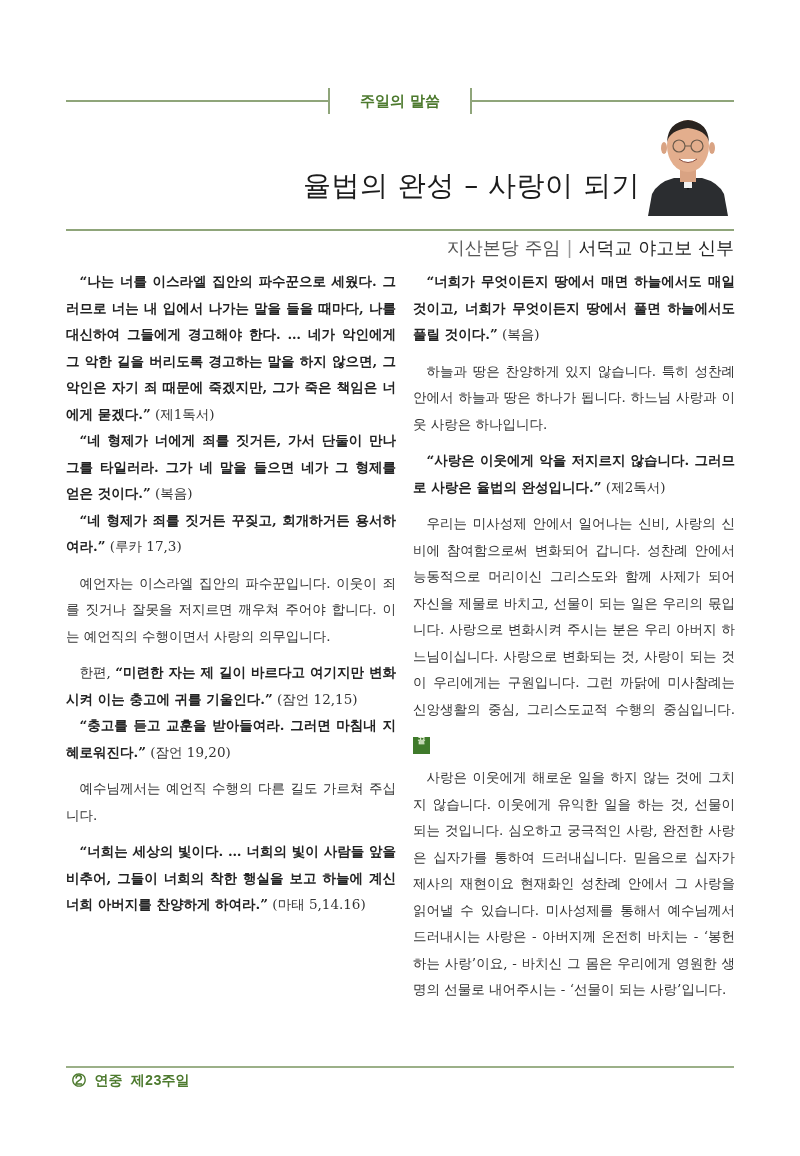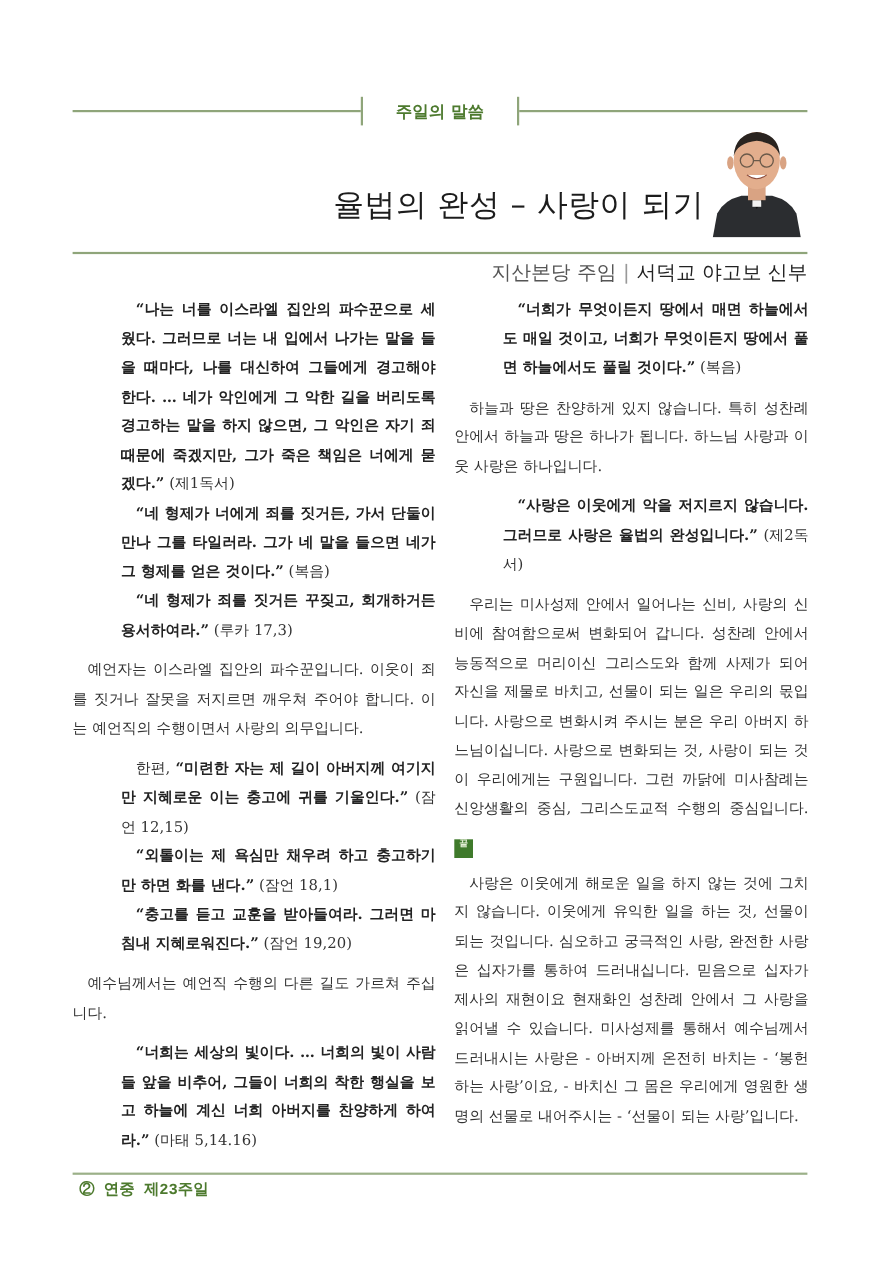--- a/index.html
+++ b/index.html
@@ -43,21 +43,21 @@
     }
     .byline .sep { color: #999; margin: 0 6px; }
     .byline .name { color: #222; }
     .col {
       position: absolute; top: 268px; width: 330px;
       font-size: 13.5px; line-height: 26.5px; color: #333;
     }
     .col.left { left: 66px; }
     .col.right { left: 413px; width: 322px; }
     .col p { margin: 0; text-indent: 1em; text-align: justify; }
-    .col p.quote { font-weight: bold; color: #222; margin-left: 44px; }
+    .col p.quote { font-weight: bold; color: #222; }
     .col p.quote .ref { font-weight: normal; color: #333; }
     .col p.gap { margin-top: 10px; }
     .endmark {
       display: inline-block; width: 17px; height: 17px; background: #3f7a2b;
       color: #e6f0d8; font-family: "DejaVu Sans", sans-serif; font-size: 8px;
       line-height: 8.5px; text-align: center; vertical-align: -3px; text-indent: 0;
       font-weight: bold;
     }
     .footer-rule {
       position: absolute; top: 1066px; left: 66px; width: 668px; height: 2px; background: #9bb088;
@@ -102,22 +102,21 @@
 
   <div class="byline">
     <span>지산본당 주임</span><span class="sep">|</span><span class="name">서덕교 야고보 신부</span>
   </div>
 
   <div class="col left">
     <p class="quote"><span>“나는 너를 이스라엘 집안의 파수꾼으로 세웠다. 그러므로 너는 내 입에서 나가는 말을 들을 때마다, 나를 대신하여 그들에게 경고해야 한다. … 네가 악인에게 그 악한 길을 버리도록 경고하는 말을 하지 않으면, 그 악인은 자기 죄 때문에 죽겠지만, 그가 죽은 책임은 너에게 묻겠다.”</span><span class="ref"> (제1독서)</span></p>
     <p class="quote"><span>“네 형제가 너에게 죄를 짓거든, 가서 단둘이 만나 그를 타일러라. 그가 네 말을 들으면 네가 그 형제를 얻은 것이다.”</span><span class="ref"> (복음)</span></p>
     <p class="quote"><span>“네 형제가 죄를 짓거든 꾸짖고, 회개하거든 용서하여라.”</span><span class="ref"> (루카 17,3)</span></p>
     <p class="gap">예언자는 이스라엘 집안의 파수꾼입니다. 이웃이 죄를 짓거나 잘못을 저지르면 깨우쳐 주어야 합니다. 이는 예언직의 수행이면서 사랑의 의무입니다.</p>
-    <p class="gap quote"><span class="ref">한편, </span><span>“미련한 자는 제 길이 아버지께 여기지만 지혜로운 이는 충고에 귀를 기울인다.”</span><span class="ref"> (잠언 12,15)</span></p>
-    <p class="quote"><span>“외톨이는 제 욕심만 채우려 하고 충고하기만 하면 화를 낸다.”</span><span class="ref"> (잠언 18,1)</span></p>
+    <p class="gap quote"><span class="ref">한편, </span><span>“미련한 자는 제 길이 바르다고 여기지만 변화시켜 이는 충고에 귀를 기울인다.”</span><span class="ref"> (잠언 12,15)</span></p>
     <p class="quote"><span>“충고를 듣고 교훈을 받아들여라. 그러면 마침내 지혜로워진다.”</span><span class="ref"> (잠언 19,20)</span></p>
     <p class="gap">예수님께서는 예언직 수행의 다른 길도 가르쳐 주십니다.</p>
     <p class="gap quote"><span>“너희는 세상의 빛이다. … 너희의 빛이 사람들 앞을 비추어, 그들이 너희의 착한 행실을 보고 하늘에 계신 너희 아버지를 찬양하게 하여라.”</span><span class="ref"> (마태 5,14.16)</span></p>
   </div>
 
   <div class="col right">
     <p class="quote"><span>“너희가 무엇이든지 땅에서 매면 하늘에서도 매일 것이고, 너희가 무엇이든지 땅에서 풀면 하늘에서도 풀릴 것이다.”</span><span class="ref"> (복음)</span></p>
     <p class="gap">하늘과 땅은 찬양하게 있지 않습니다. 특히 성찬례 안에서 하늘과 땅은 하나가 됩니다. 하느님 사랑과 이웃 사랑은 하나입니다.</p>
     <p class="gap quote"><span>“사랑은 이웃에게 악을 저지르지 않습니다. 그러므로 사랑은 율법의 완성입니다.”</span><span class="ref"> (제2독서)</span></p>
     <p class="gap"><span>우리는 미사성제 안에서 일어나는 신비, 사랑의 신비에 참여함으로써 변화되어 갑니다. 성찬례 안에서 능동적으로 머리이신 그리스도와 함께 사제가 되어 자신을 제물로 바치고, 선물이 되는 일은 우리의 몫입니다. 사랑으로 변화시켜 주시는 분은 우리 아버지 하느님이십니다. 사랑으로 변화되는 것, 사랑이 되는 것이 우리에게는 구원입니다. 그런 까닭에 미사참례는 신앙생활의 중심, 그리스도교적 수행의 중심입니다.</span> <span class="endmark">끝</span></p>

